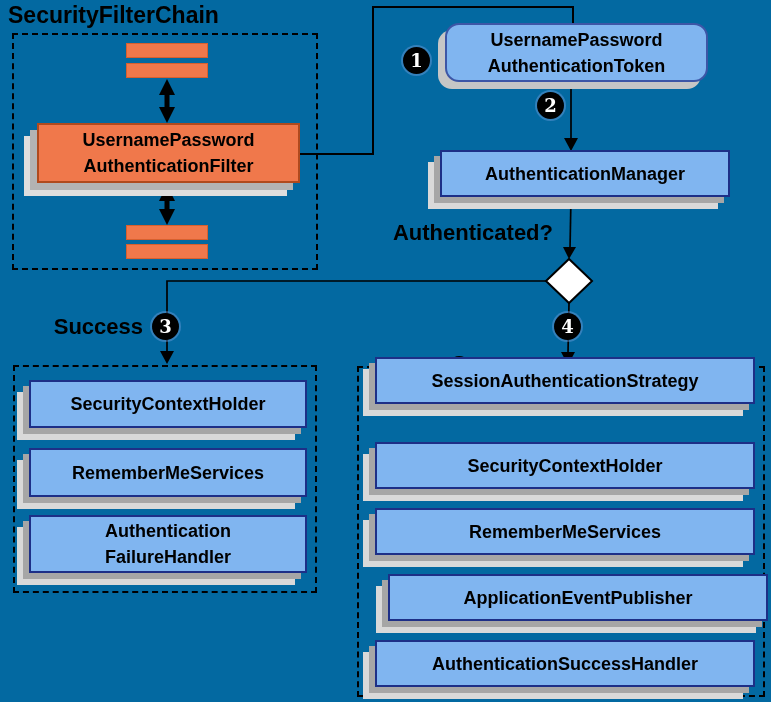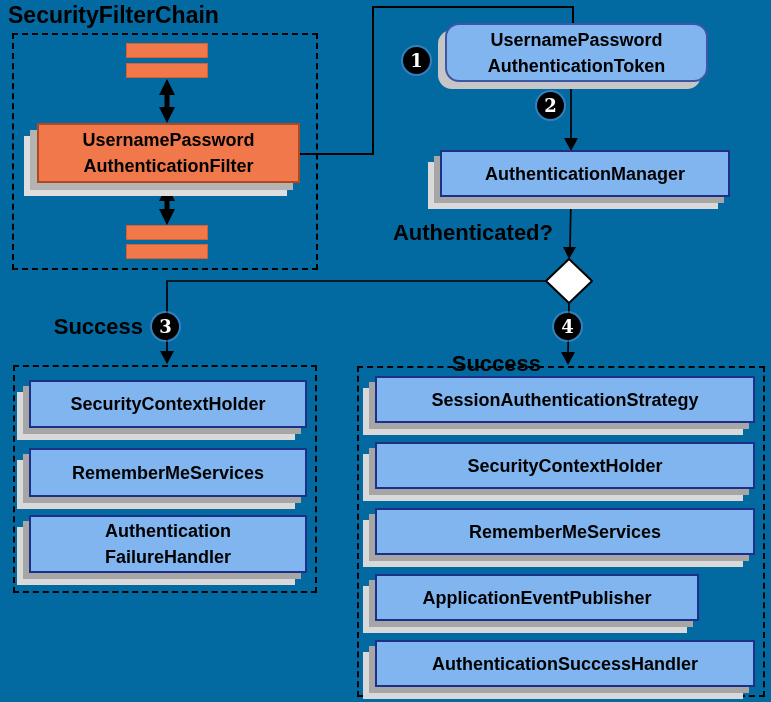--- a/index.html
+++ b/index.html
@@ -105,19 +105,19 @@
   <div class="badge" style="left:152px;top:313px;">3</div>
   <div class="badge" style="left:554px;top:313px;">4</div>
 
   <div class="dashed" style="left:13px;top:365px;width:304px;height:228px;"></div>
   <div class="node blue" style="left:29px;top:380px;width:278px;height:48px;">SecurityContextHolder</div>
   <div class="node blue" style="left:29px;top:448px;width:278px;height:49px;">RememberMeServices</div>
   <div class="node blue" style="left:29px;top:515px;width:278px;height:58px;">Authentication
 FailureHandler</div>
 
   <div class="dashed" style="left:357px;top:366px;width:408px;height:331px;"></div>
-  <div class="node blue" style="left:375px;top:376px;width:380px;height:47px;text-align:right;">SessionAuthenticationStrategy</div>
+  <div class="node blue" style="left:375px;top:357px;width:380px;height:47px;text-align:right;">SessionAuthenticationStrategy</div>
   <div class="node blue" style="left:375px;top:442px;width:380px;height:47px;">SecurityContextHolder</div>
   <div class="node blue" style="left:375px;top:508px;width:380px;height:47px;">RememberMeServices</div>
-  <div class="node blue" style="left:375px;top:574px;width:324px;height:47px;">ApplicationEventPublisher</div>
+  <div class="node blue" style="left:388px;top:574px;width:380px;height:47px;">ApplicationEventPublisher</div>
   <div class="node blue" style="left:375px;top:640px;width:380px;height:47px;">AuthenticationSuccessHandler</div>
 
 </div>
 
 </body></html>

